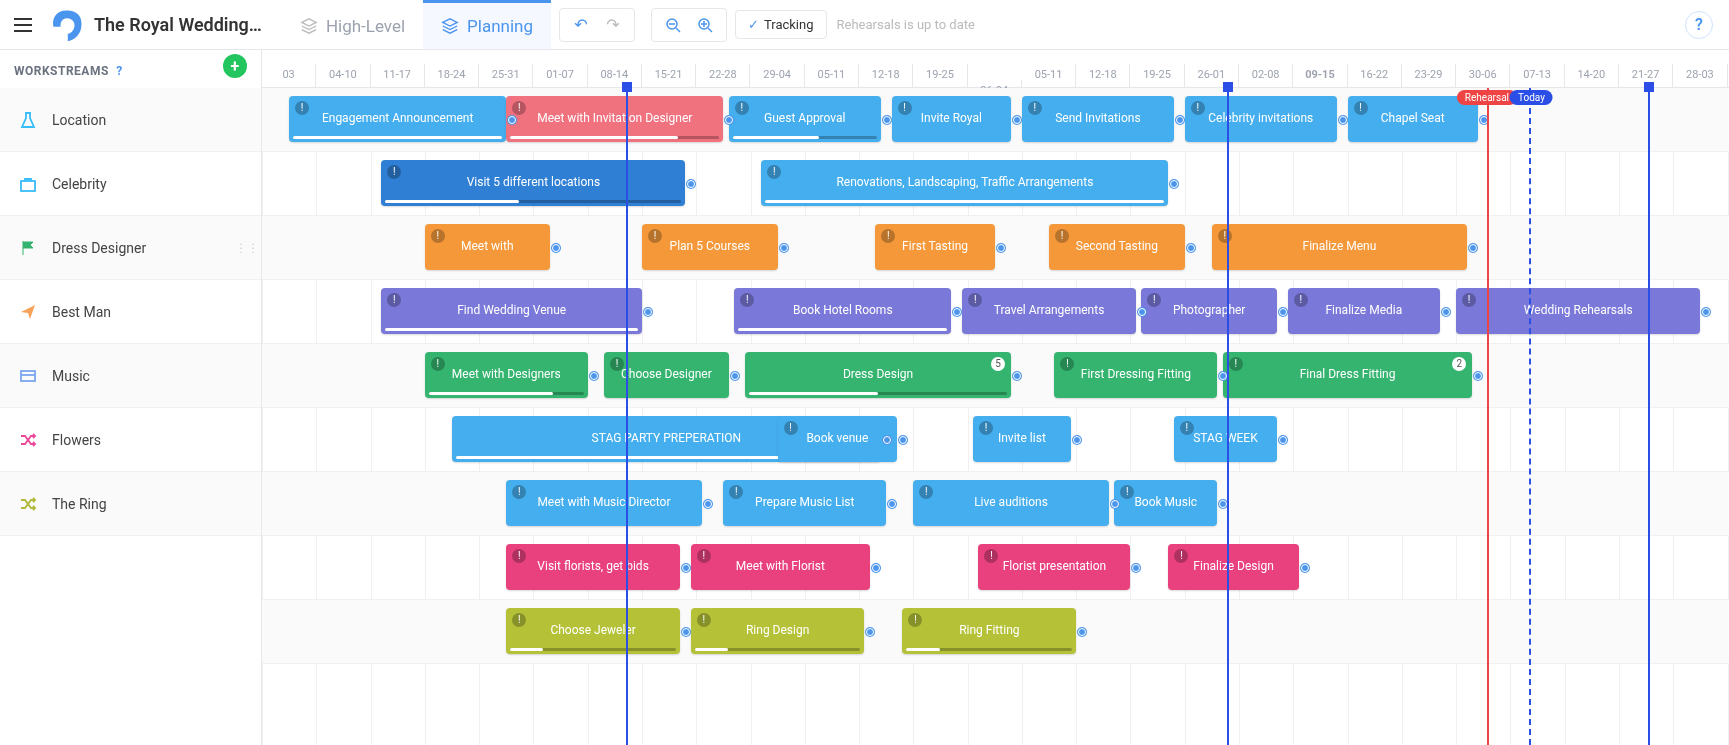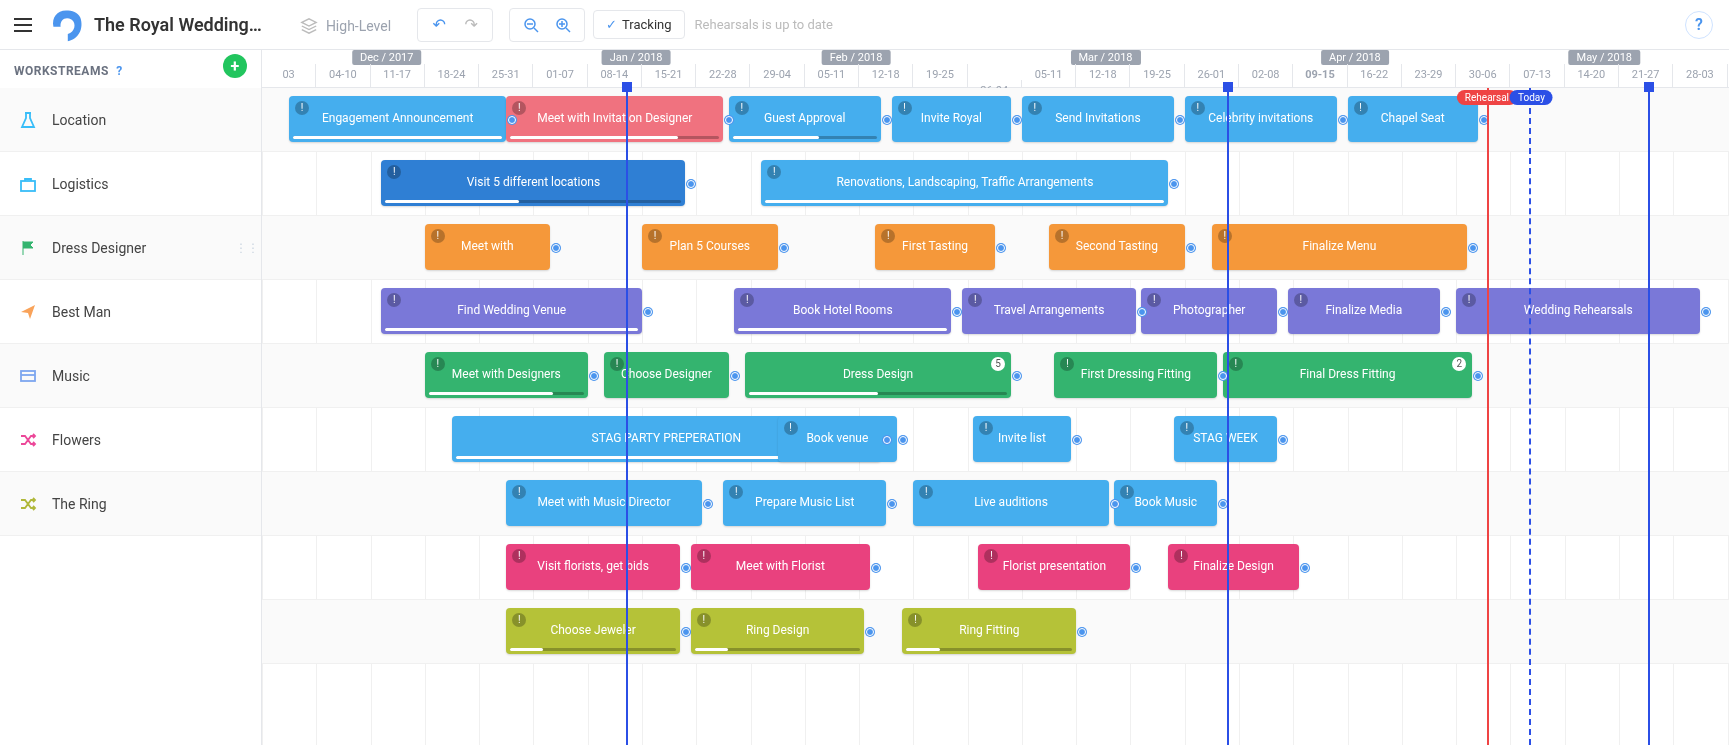--- a/index.html
+++ b/index.html
@@ -5,21 +5,21 @@
 * { box-sizing: border-box; margin: 0; padding: 0; }
 body { font-family: -apple-system, BlinkMacSystemFont, "Segoe UI", Roboto, Arial, sans-serif; background: #fff; color: #333; overflow: hidden; }
 
 
 .topbar { display: flex; align-items: center; height: 50px; border-bottom: 1px solid #e5e7eb; padding: 0 8px; position: relative; }
 .hamburger { width: 30px; height: 30px; display: flex; flex-direction: column; justify-content: center; gap: 4px; cursor: pointer; padding: 6px; }
 .hamburger span { height: 2px; background: #333; display: block; }
 .logo { width: 36px; height: 36px; margin: 0 10px; }
 .project-title { font-size: 18px; font-weight: 600; color: #333; margin-right: 20px; }
 .view-tabs { display: flex; height: 100%; }
-.view-tab { display: flex; align-items: center; gap: 8px; padding: 0 18px; height: 100%; border-top: 3px solid transparent; cursor: pointer; color: #9ca3af; font-size: 14px; }
+.view-tab { display: flex; align-items: center; gap: 8px; padding: 0 18px; height: 100%; border-top: 3px solid transparent; cursor: pointer; color: #9ca3af; font-size: 17px; }
 .view-tab.active { border-top-color: #4b95ee; background: #f5f8ff; color: #4b95ee; }
 .view-tab .tab-icon { width: 18px; height: 18px; }
 .toolbar-group { display: flex; align-items: center; gap: 6px; margin: 0 8px; padding: 0 8px; border: 1px solid #e5e7eb; border-radius: 4px; height: 34px; }
 .toolbar-btn { width: 26px; height: 26px; display: flex; align-items: center; justify-content: center; cursor: pointer; color: #4b95ee; font-size: 16px; }
 .tracking-btn { display: flex; align-items: center; gap: 5px; border: 1px solid #e5e7eb; border-radius: 4px; padding: 6px 12px; font-size: 13px; color: #333; cursor: pointer; }
 .tracking-btn .check { color: #4b95ee; }
 .status-text { font-size: 13px; color: #bbb; margin-left: 10px; }
 .help-bubble { position: absolute; right: 16px; width: 28px; height: 28px; border-radius: 50%; border: 1px solid #cfe3ff; display: flex; align-items: center; justify-content: center; color: #4b95ee; font-weight: 600; cursor: pointer; }
 
 
@@ -80,20 +80,26 @@
   <svg class="logo" viewBox="0 0 40 40">
       <path d="M20 4 C10 4 4 12 6 22 L14 22 C13 14 20 10 26 14 C32 18 30 28 22 30 L22 38 C34 36 40 24 36 12 C33 6 27 4 20 4 Z" fill="#4b95ee"></path>
     </svg>
   <div class="project-title">The Royal Wedding…</div>
   <div class="view-tabs">
     <div class="view-tab">
       <svg class="tab-icon" viewBox="0 0 20 20">
           <path d="M2 6 L10 2 L18 6 L10 10 Z M2 10 L10 14 L18 10 M2 14 L10 18 L18 14" fill="none" stroke="#bbb" stroke-width="1.5"></path>
         </svg>
       <span>High-Level</span>
+    </div>
+    <div class="view-tab active">
+      <svg class="tab-icon" viewBox="0 0 20 20">
+          <path d="M2 6 L10 2 L18 6 L10 10 Z M2 10 L10 14 L18 10 M2 14 L10 18 L18 14" fill="none" stroke="#4b95ee" stroke-width="1.5"></path>
+        </svg>
+      <span>Planning</span>
     </div>
   </div>
   <div class="toolbar-group">
     <div class="toolbar-btn">↶</div>
     <div class="toolbar-btn" style="color:#bbb">↷</div>
   </div>
   <div class="toolbar-group">
     <div class="toolbar-btn">
         <svg viewBox="0 0 16 16" width="16">
           <circle cx="7" cy="7" r="5" fill="none" stroke="#4b95ee" stroke-width="1.5"></circle>
@@ -132,21 +138,21 @@
           <span class="ws-icon"><svg viewBox="0 0 20 20">
               <path d="M8 3 V8 L4 17 H16 L12 8 V3 M7 3 H13" stroke="#38bdf8" fill="none" stroke-width="1.8"></path>
             </svg></span>
     <span class="ws-label">Location</span>
     </div>
         <div class="ws-item">
           <span class="ws-icon"><svg viewBox="0 0 20 20">
               <rect x="3" y="7" width="14" height="10" stroke="#38bdf8" fill="none" stroke-width="1.8"></rect>
               <path d="M7 7 V5 H13 V7" stroke="#38bdf8" fill="none" stroke-width="1.8"></path>
             </svg></span>
-    <span class="ws-label">Logistics</span>
+    <span class="ws-label">Celebrity</span>
     </div>
         <div class="ws-item">
           <span class="ws-icon"><svg viewBox="0 0 20 20">
               <path d="M5 3 V17 M5 4 H15 L12 7 L15 10 H5" fill="#34b46f" stroke="#34b46f"></path>
             </svg></span>
     <span class="ws-label">Dress Designer</span>
     <span class="ws-drag" style="display:block">⋮⋮</span>
         </div>
         <div class="ws-item">
           <span class="ws-icon"><svg viewBox="0 0 20 20">
@@ -171,28 +177,20 @@
           <span class="ws-icon"><svg viewBox="0 0 20 20">
               <path d="M3 6 H7 L13 14 H17 M3 14 H7 L13 6 H17 M15 4 L17 6 L15 8 M15 12 L17 14 L15 16" stroke="#b0b83a" fill="none" stroke-width="1.8"></path>
             </svg></span>
     <span class="ws-label">The Ring</span>
     </div>
       </div>
   </div>
 
   <div class="timeline">
     <div class="timeline-header">
-      <div class="month-row" id="month-row">
-          <div class="month-label" style="left: 8.5%;">Dec / 2017</div>
-          <div class="month-label" style="left: 25.5%;">Jan / 2018</div>
-          <div class="month-label" style="left: 40.5%;">Feb / 2018</div>
-          <div class="month-label" style="left: 57.5%;">Mar / 2018</div>
-          <div class="month-label" style="left: 74.5%;">Apr / 2018</div>
-          <div class="month-label" style="left: 91.5%;">May / 2018</div>
-        </div>
       <div class="week-row" id="week-row">
           <div class="week-cell" style="left: 0%; width: 3.7%;">03</div>
           <div class="week-cell" style="left: 3.7%; width: 3.7%;">04-10</div>
           <div class="week-cell" style="left: 7.4%; width: 3.7%;">11-17</div>
           <div class="week-cell" style="left: 11.1%; width: 3.7%;">18-24</div>
           <div class="week-cell" style="left: 14.8%; width: 3.7%;">25-31</div>
           <div class="week-cell" style="left: 18.5%; width: 3.7%;">01-07</div>
           <div class="week-cell" style="left: 22.2%; width: 3.7%;">08-14</div>
           <div class="week-cell" style="left: 25.9%; width: 3.7%;">15-21</div>
           <div class="week-cell" style="left: 29.6%; width: 3.7%;">22-28</div>

